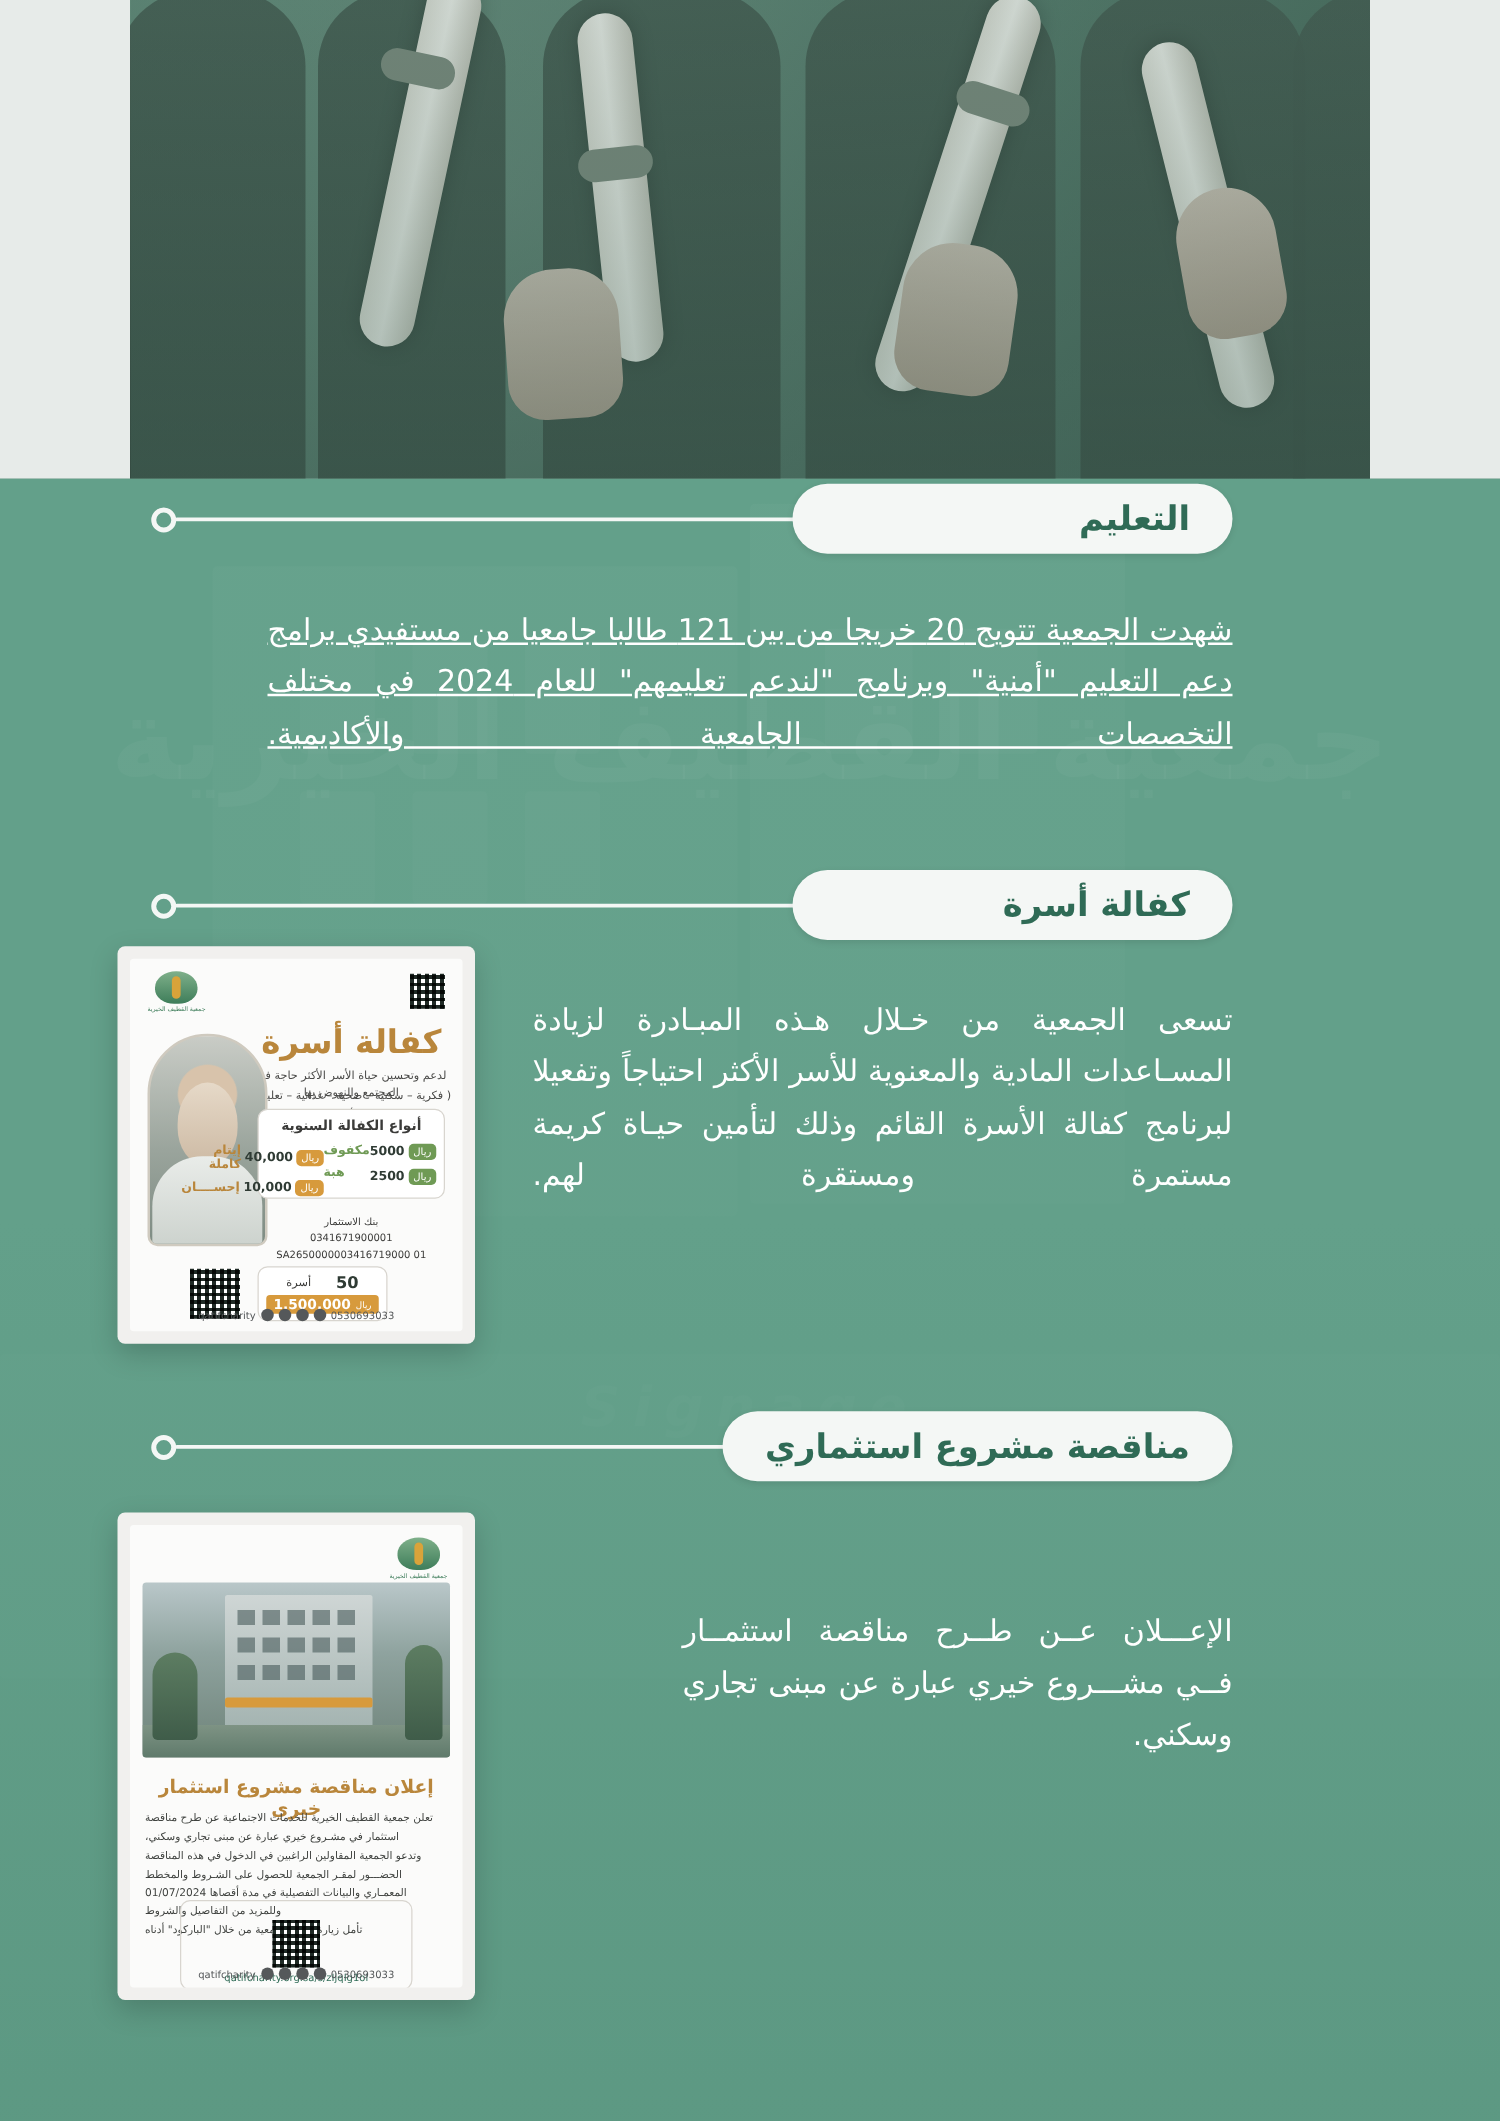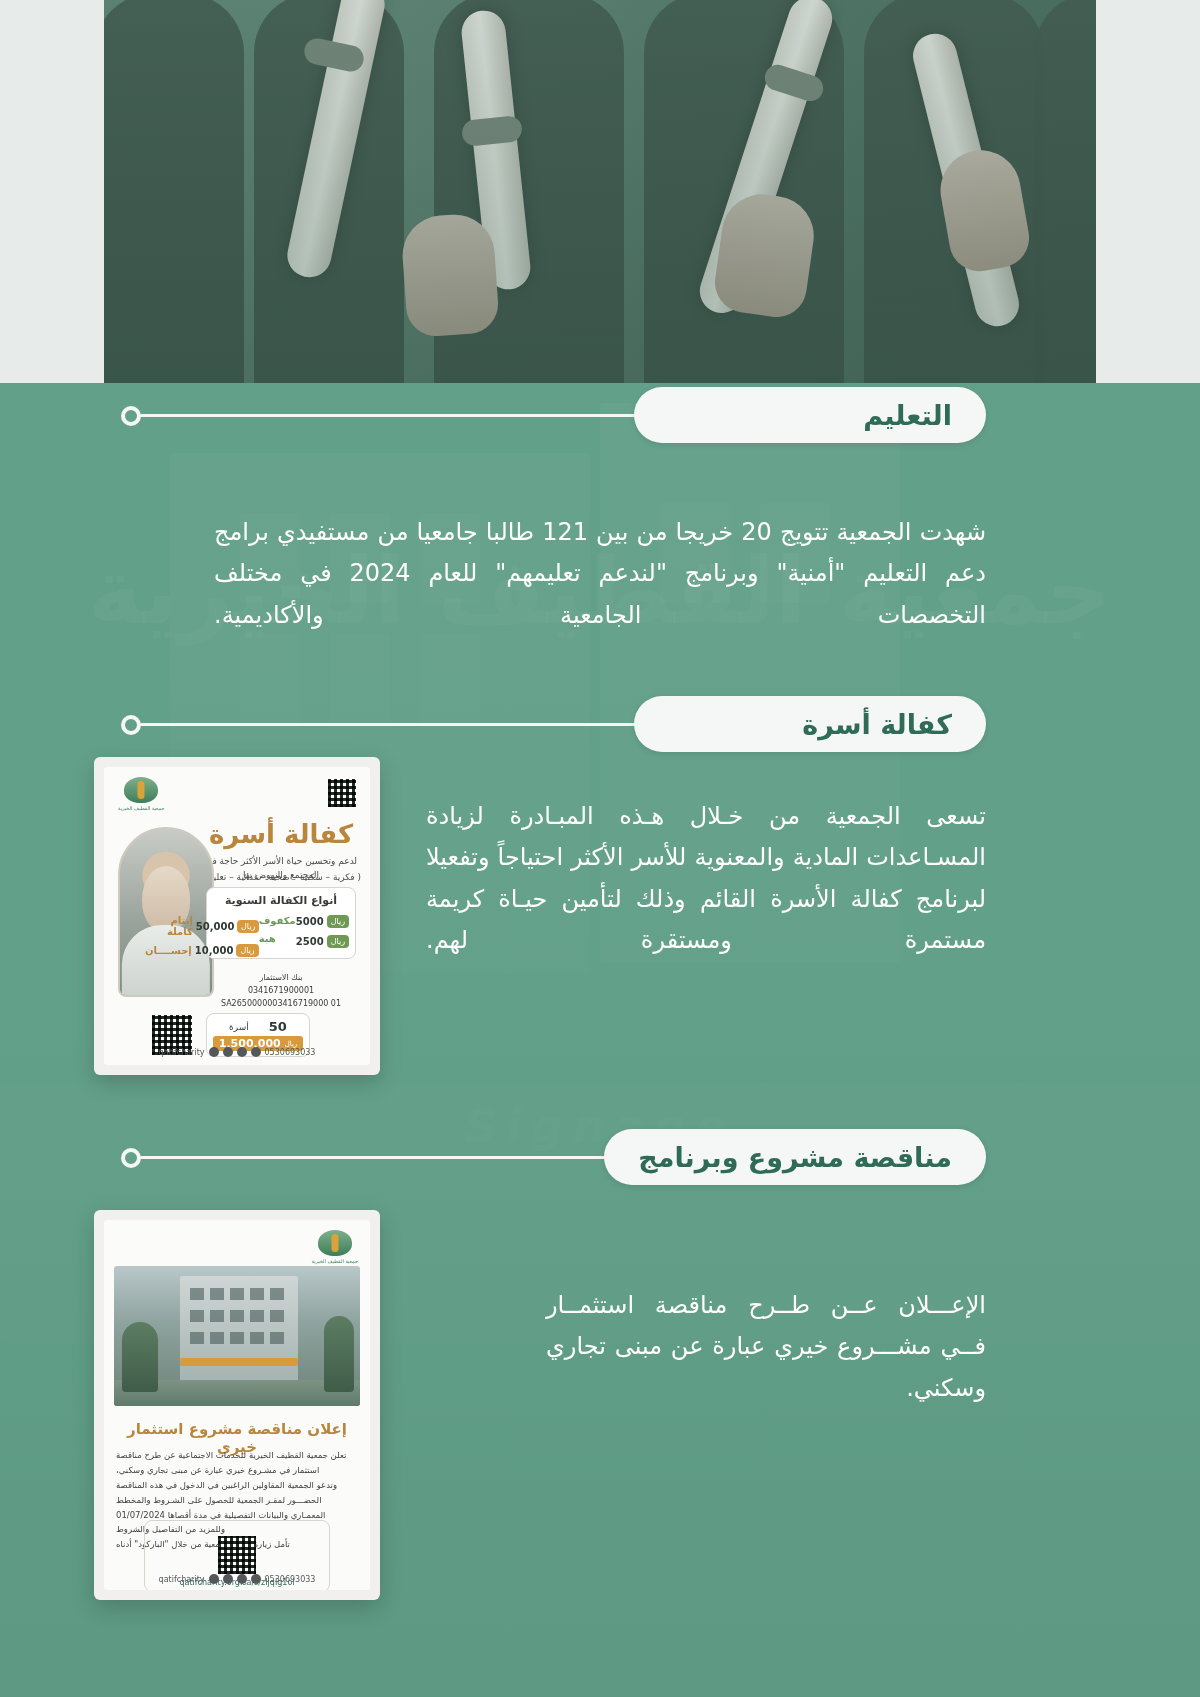--- a/index.html
+++ b/index.html
@@ -311,21 +311,21 @@
     <div class="watermark" style="top:155px; font-size:92px;">جمعية القطيف الخيرية</div>
     <div class="watermark" style="top:718px; font-size:44px; font-style:italic; letter-spacing:10px;">Signage</div>
     <div class="body-tint"></div>
   </div>
 
   <div class="dot" style="left:121px; top:406px;"></div>
   <div class="connector" style="left:140px; top:414px; width:500px;"></div>
   <div class="pill" style="right:214px; top:387px; min-width:352px;">
     <span>التعليم</span>
   </div>
-  <div class="para" style="right:214px; top:512px; width:772px;">شهدت الجمعية تتويج 20 خريجا من بين 121 طالبا جامعيا من مستفيدي برامج دعم التعليم "أمنية" وبرنامج "لندعم تعليمهم" للعام 2024 في مختلف التخصصات الجامعية والأكاديمية.</div>
+  <div class="para" style="right:214px; top:484px; width:772px;text-decoration:underline;">شهدت الجمعية تتويج 20 خريجا من بين 121 طالبا جامعيا من مستفيدي برامج دعم التعليم "أمنية" وبرنامج "لندعم تعليمهم" للعام 2024 في مختلف التخصصات الجامعية والأكاديمية.</div>
 
   <div class="dot" style="left:121px; top:715px;"></div>
   <div class="connector" style="left:140px; top:723px; width:500px;"></div>
   <div class="pill" style="right:214px; top:696px; min-width:352px;">
     <span>كفالة أسرة</span>
   </div>
   <div class="para" style="right:214px; top:796px; width:560px;">تسعى الجمعية من خـلال هـذه المبـادرة لزيادة المسـاعدات المادية والمعنوية للأسر الأكثر احتياجاً وتفعيلا لبرنامج كفالة الأسرة القائم وذلك لتأمين حيـاة كريمة مستمرة ومستقرة لهم.</div>
 
   <div class="poster" style="left:94px; top:757px; width:286px; height:318px;">
     <div class="poster-inner">
@@ -360,21 +360,21 @@
             <div style="display:flex; align-items:center; gap:3px;">
               <span class="amount" style="color:#6f9a55;">مكفوف</span>
             </div>
             <div style="display:flex; align-items:center; gap:3px;">
               <span class="amount" style="color:#6f9a55;">هبة</span>
             </div>
           </div>
           <div style="display:flex; flex-direction:column; gap:7px; align-items:flex-end;">
             <div style="display:flex; align-items:center; gap:3px;">
               <span class="tag" style="background:#d79a3c;">ريال</span>
-              <span class="amount">50,000</span>
+              <span class="amount">40,000</span>
               <span class="amount" style="color:#b9863b;">إيتام كاملة</span>
             </div>
             <div style="display:flex; align-items:center; gap:3px;">
               <span class="tag" style="background:#d79a3c;">ريال</span>
               <span class="amount">10,000</span>
               <span class="amount" style="color:#b9863b;">إحســــان</span>
             </div>
           </div>
         </div>
       </div>
@@ -405,21 +405,21 @@
         <i></i>
         <i></i>
         <span>qatifcharity</span>
       </div>
     </div>
   </div>
 
   <div class="dot" style="left:121px; top:1148px;"></div>
   <div class="connector" style="left:140px; top:1156px; width:500px;"></div>
   <div class="pill" style="right:214px; top:1129px; min-width:352px;">
-    <span>مناقصة مشروع وبرنامج</span>
+    <span>مناقصة مشروع استثماري</span>
   </div>
   <div class="para" style="right:214px; top:1285px; width:440px;">الإعـــلان عــن طــرح مناقصة استثمــار فــي مشـــروع خيري عبارة عن مبنى تجاري وسكني.</div>
 
   <div class="poster" style="left:94px; top:1210px; width:286px; height:390px;">
     <div class="poster-inner">
 
       <div style="position:absolute; right:12px; top:10px; display:flex; flex-direction:column; align-items:center; gap:2px;">
         <div class="logo-mark"></div>
         <div style="font-size:5px; color:#3e7d5a; white-space:nowrap;">جمعية القطيف الخيرية</div>
       </div>

